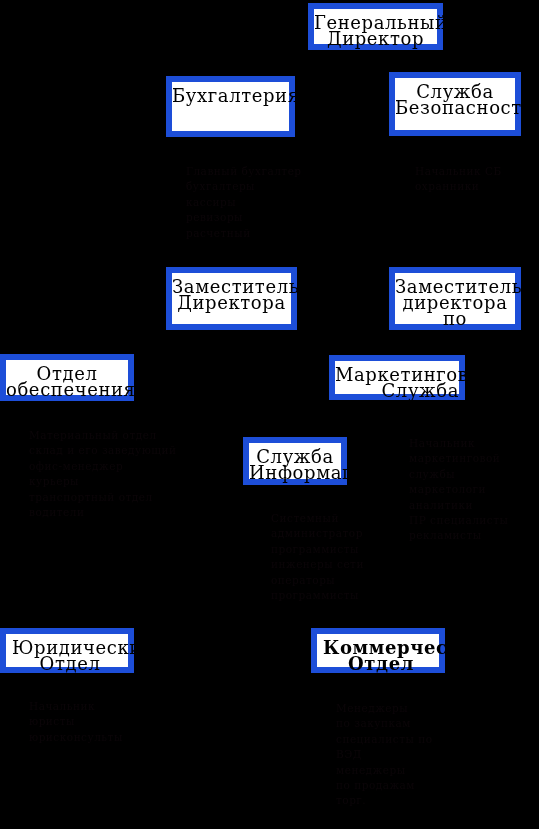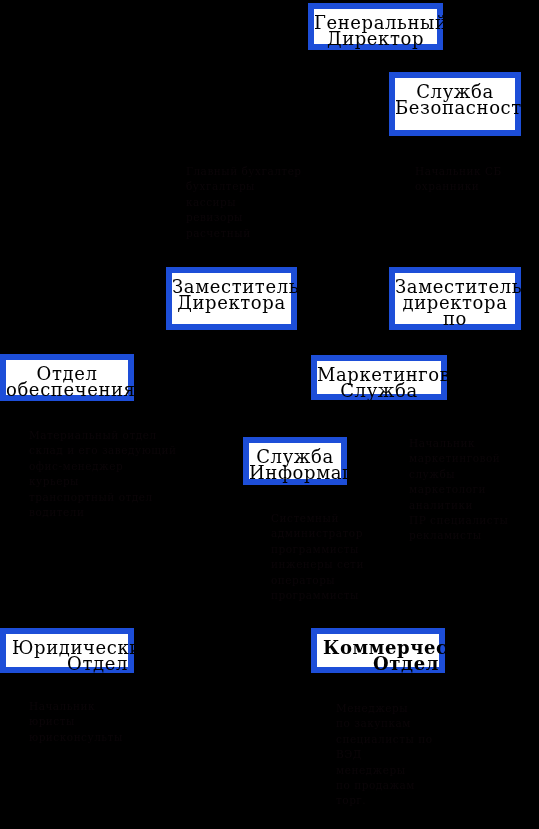--- a/index.html
+++ b/index.html
@@ -32,21 +32,21 @@
     color: #000000;
     text-align: center;
     font-family: "DejaVu Serif", "Liberation Serif", serif;
     font-size: 18px;
     line-height: 16px;
     letter-spacing: 0.6px;
     padding-top: 6px;
     white-space: pre-line;
   }
   .node-box.align-left {
-    text-align: right;
+    text-align: center;
     padding-left: 6px;
   }
   
   .detail-list {
     position: absolute;
     color: #0b0508;
     font-family: "DejaVu Serif", "Liberation Serif", serif;
     font-size: 10.5px;
     line-height: 15.4px;
     letter-spacing: 0.5px;
@@ -83,35 +83,36 @@
   <div class="connector" style="left:455px; top:330px; width:1px; height:12px;"></div>
   <div class="connector" style="left:378px; top:342px; width:78px; height:1px;"></div>
   <div class="connector" style="left:378px; top:342px; width:1px; height:13px;"></div>
 
   <div class="connector" style="left:67px; top:401px; width:1px; height:227px;"></div>
   <div class="connector" style="left:378px; top:400px; width:1px; height:228px;"></div>
 
   <div class="node-box" style="left:308px; top:3px; width:135px; height:47px;">Генеральный
 Директор</div>
 
+  <div class="node-box" style="left:166px; top:76px; width:129px; height:61px;">Бухгалтерия</div>
 
   <div class="node-box" style="left:389px; top:72px; width:132px; height:64px;">Служба
 Безопасности</div>
 
   <div class="node-box" style="left:166px; top:267px; width:131px; height:63px;">Заместитель
 Директора</div>
 
   <div class="node-box" style="left:389px; top:267px; width:132px; height:63px;">Заместитель
 директора  по
 развитию</div>
 
   <div class="node-box" style="left:0px; top:354px; width:134px; height:47px;">Отдел
 обеспечения</div>
 
-  <div class="node-box" style="left:311px; top:355px; width:136px; height:45px;">Маркетинговая
+  <div class="node-box" style="left:329px; top:355px; width:136px; height:45px;text-align:right;">Маркетинговая
 Служба</div>
 
   <div class="node-box" style="left:243px; top:437px; width:104px; height:48px;">Служба
 Информации</div>
 
   <div class="node-box align-left" style="left:0px; top:628px; width:134px; height:45px;">Юридический
 Отдел</div>
 
   <div class="node-box align-left" style="left:311px; top:628px; width:134px; height:45px;font-weight:bold;">Коммерческий
 Отдел</div>

